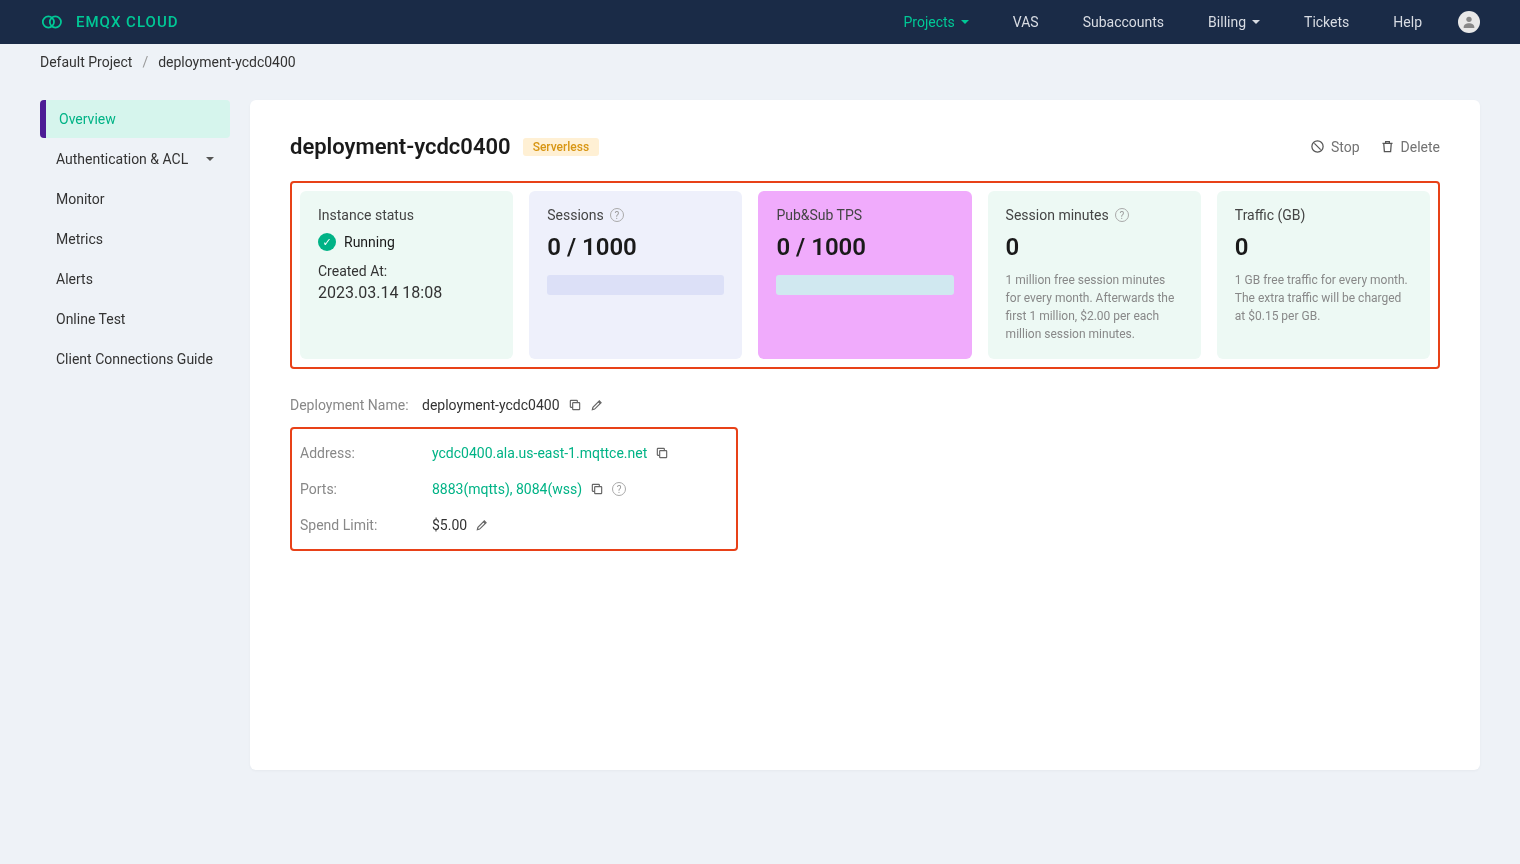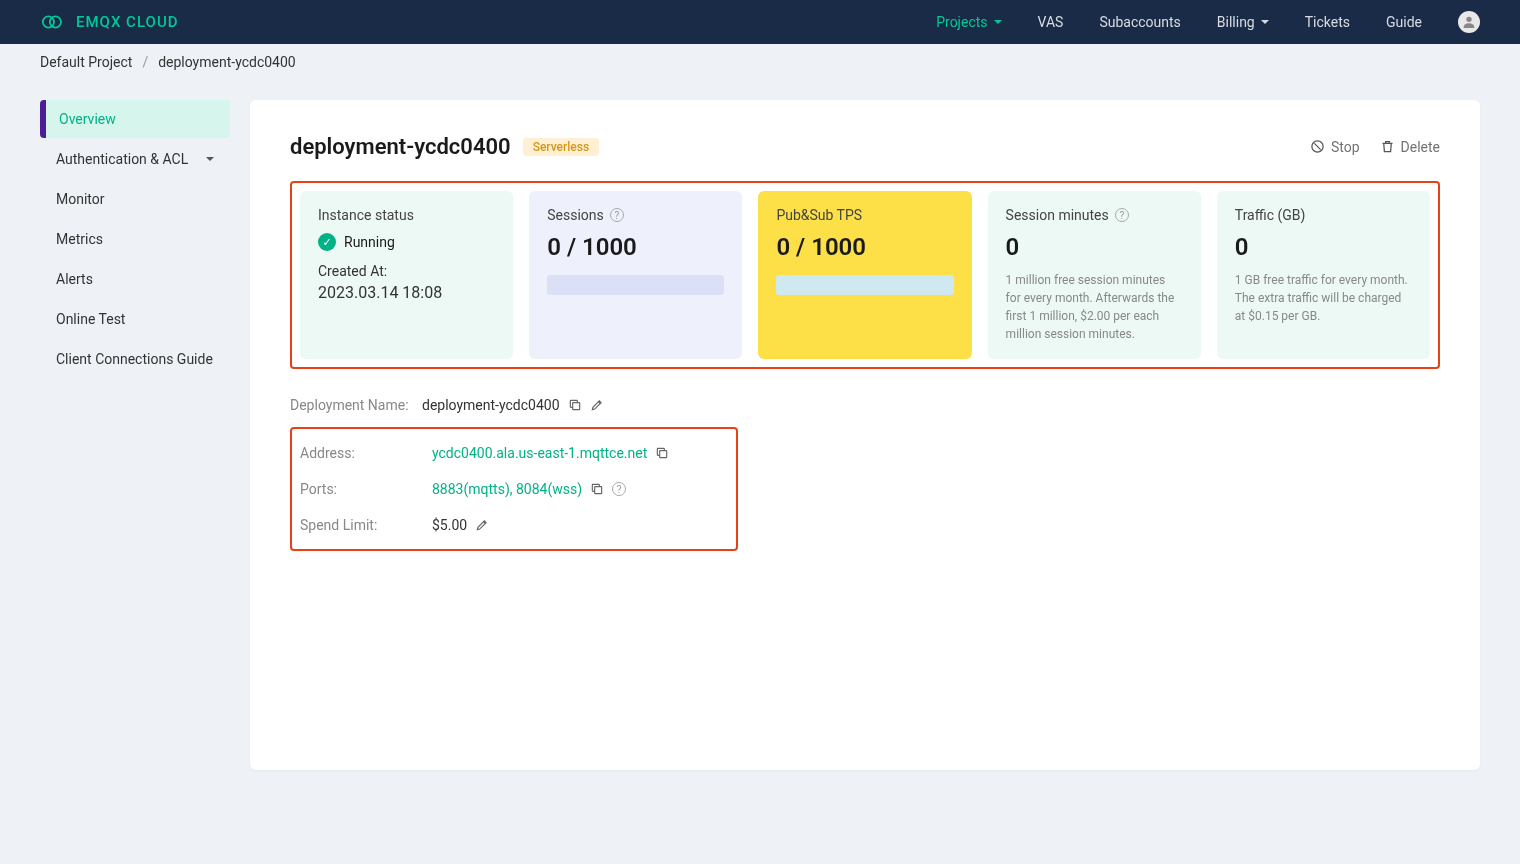--- a/index.html
+++ b/index.html
@@ -3,21 +3,21 @@
 <meta charset="utf-8">
 <style>
 * { margin: 0; padding: 0; box-sizing: border-box; }
 body { font-family: -apple-system, BlinkMacSystemFont, "Segoe UI", Roboto, Helvetica, Arial, sans-serif; background: #eef2f7; color: #1a1a1a; font-size: 14px; }
 
 
 .header { background: #1a2b47; height: 44px; display: flex; align-items: center; padding: 0 40px; justify-content: space-between; }
 .logo { display: flex; align-items: center; gap: 8px; color: #00c896; font-weight: 500; font-size: 15px; letter-spacing: 1px; }
 .logo-icon { width: 28px; height: 18px; }
 .nav { display: flex; align-items: center; gap: 36px; }
-.nav-item { color: #d8dce3; font-size: 14px; cursor: pointer; display: flex; align-items: center; gap: 6px; }
+.nav-item { color: #d8dce3; font-size: 14px; cursor: pointer; display: flex; align-items: center; gap: 6px; margin-left: 8px; }
 .nav-item.active { color: #00c896; }
 .nav-caret { width: 0; height: 0; border-left: 4px solid transparent; border-right: 4px solid transparent; border-top: 4px solid currentColor; }
 .avatar { width: 22px; height: 22px; border-radius: 50%; background: #e8e8e8; display: flex; align-items: center; justify-content: center; }
 
 
 .breadcrumb-bar { background: #eef2f7; padding: 10px 40px; display: flex; align-items: center; gap: 10px; color: #333; font-size: 14px; }
 .breadcrumb-sep { color: #999; }
 
 
 .layout { display: flex; padding: 20px 40px 20px 0; gap: 20px; }
@@ -35,21 +35,21 @@
 .badge-serverless { background: #fff0d4; color: #d89614; padding: 2px 10px; border-radius: 3px; font-size: 12px; font-weight: 500; }
 .title-actions { display: flex; align-items: center; gap: 20px; }
 .action-btn { display: flex; align-items: center; gap: 6px; cursor: pointer; color: #737373; font-size: 14px; }
 .action-icon { width: 15px; height: 15px; }
 
 
 .stats-row { display: flex; gap: 16px; border: 2px solid #e84118; border-radius: 4px; padding: 8px; margin-bottom: 20px; }
 .stat-card { flex: 1; border-radius: 6px; padding: 16px 18px; min-height: 150px; }
 .stat-card.mint { background: #edf9f4; }
 .stat-card.lilac { background: #eef0fb; }
-.stat-card.sky { background: #fde047; }
+.stat-card.sky { background: #f0abfc; }
 .stat-label { font-size: 14px; color: #444; margin-bottom: 10px; display: flex; align-items: center; gap: 6px; }
 .help-icon { width: 14px; height: 14px; border: 1px solid #aaa; border-radius: 50%; display: inline-flex; align-items: center; justify-content: center; font-size: 10px; color: #999; }
 .stat-value { font-size: 24px; font-weight: 600; color: #1a1a1a; margin-bottom: 10px; }
 .stat-bar { height: 20px; border-radius: 3px; margin-top: 14px; }
 .stat-bar.lilac-bar { background: #dce0f7; }
 .stat-bar.sky-bar { background: #d0e8f0; }
 .stat-desc { font-size: 12px; color: #888; line-height: 1.5; margin-top: 8px; }
 .status-running { display: flex; align-items: center; gap: 8px; margin-top: 8px; margin-bottom: 12px; }
 .status-dot { width: 18px; height: 18px; border-radius: 50%; background: #00b386; display: flex; align-items: center; justify-content: center; }
 .status-check { color: #fff; font-size: 11px; }
@@ -84,21 +84,21 @@
       <span>Projects</span>
       <span class="nav-caret"></span>
     </div>
     <div class="nav-item">VAS</div>
     <div class="nav-item">Subaccounts</div>
     <div class="nav-item">
       <span>Billing</span>
       <span class="nav-caret"></span>
     </div>
     <div class="nav-item">Tickets</div>
-    <div class="nav-item">Guide</div>
+    <div class="nav-item">Help</div>
     <div class="avatar">
       <svg width="16" height="16" viewBox="0 0 24 24" fill="#888">
         <circle cx="12" cy="8" r="4"></circle>
           <path d="M4 20c0-4 4-6 8-6s8 2 8 6v1H4z"></path>
       </svg>
     </div>
   </div>
 </div>
 
 <div class="breadcrumb-bar">

